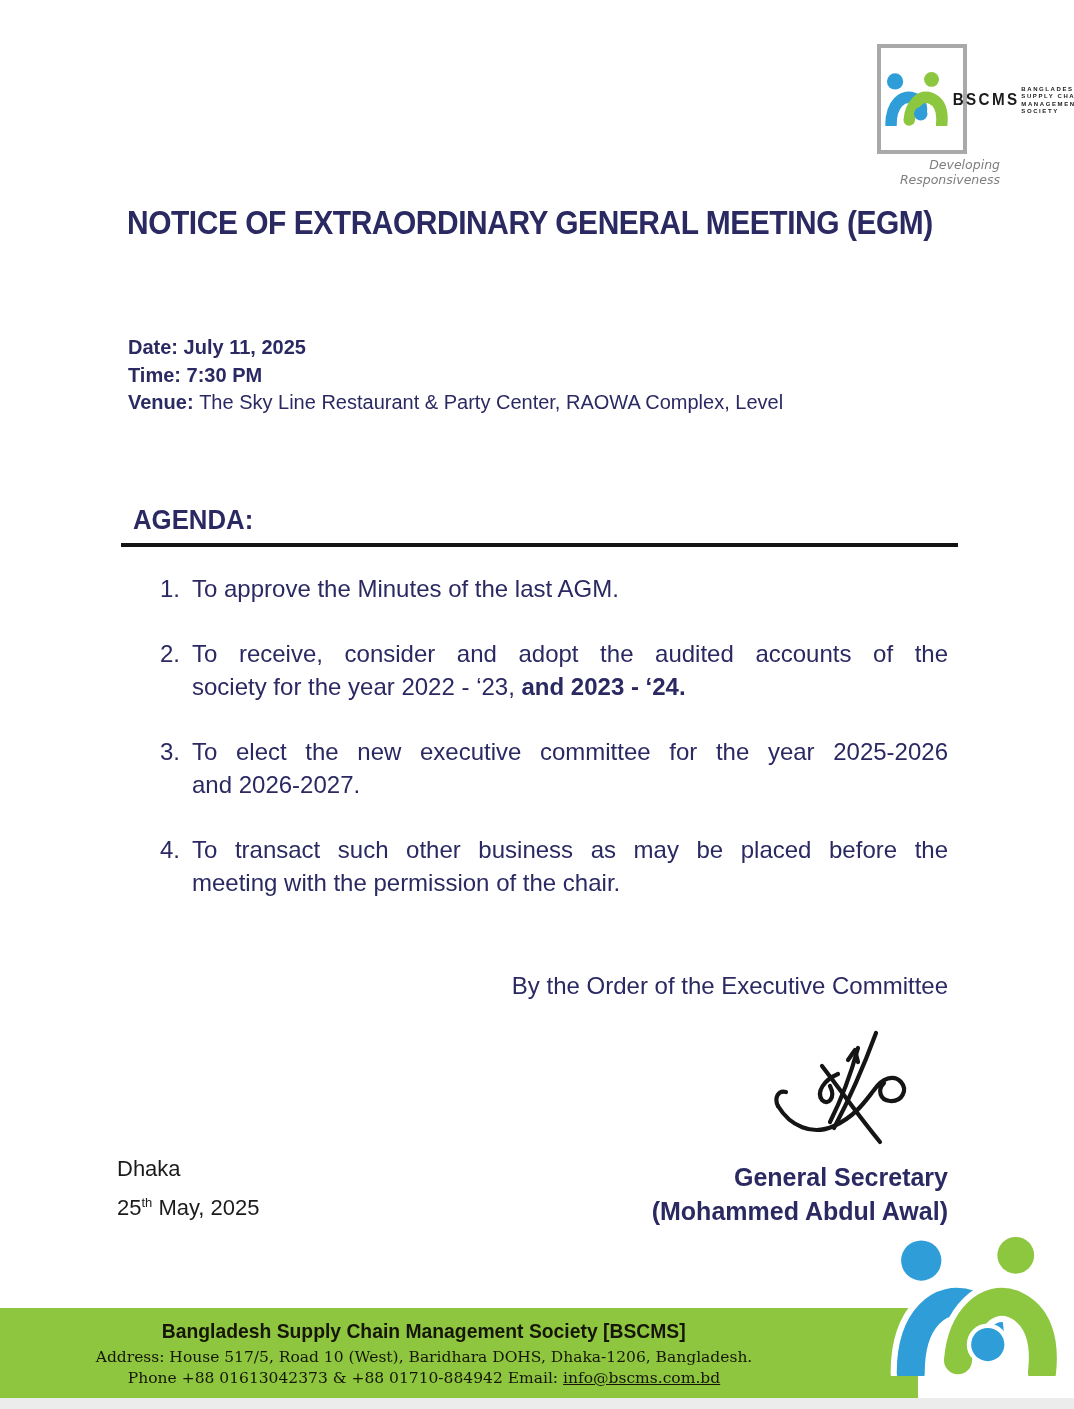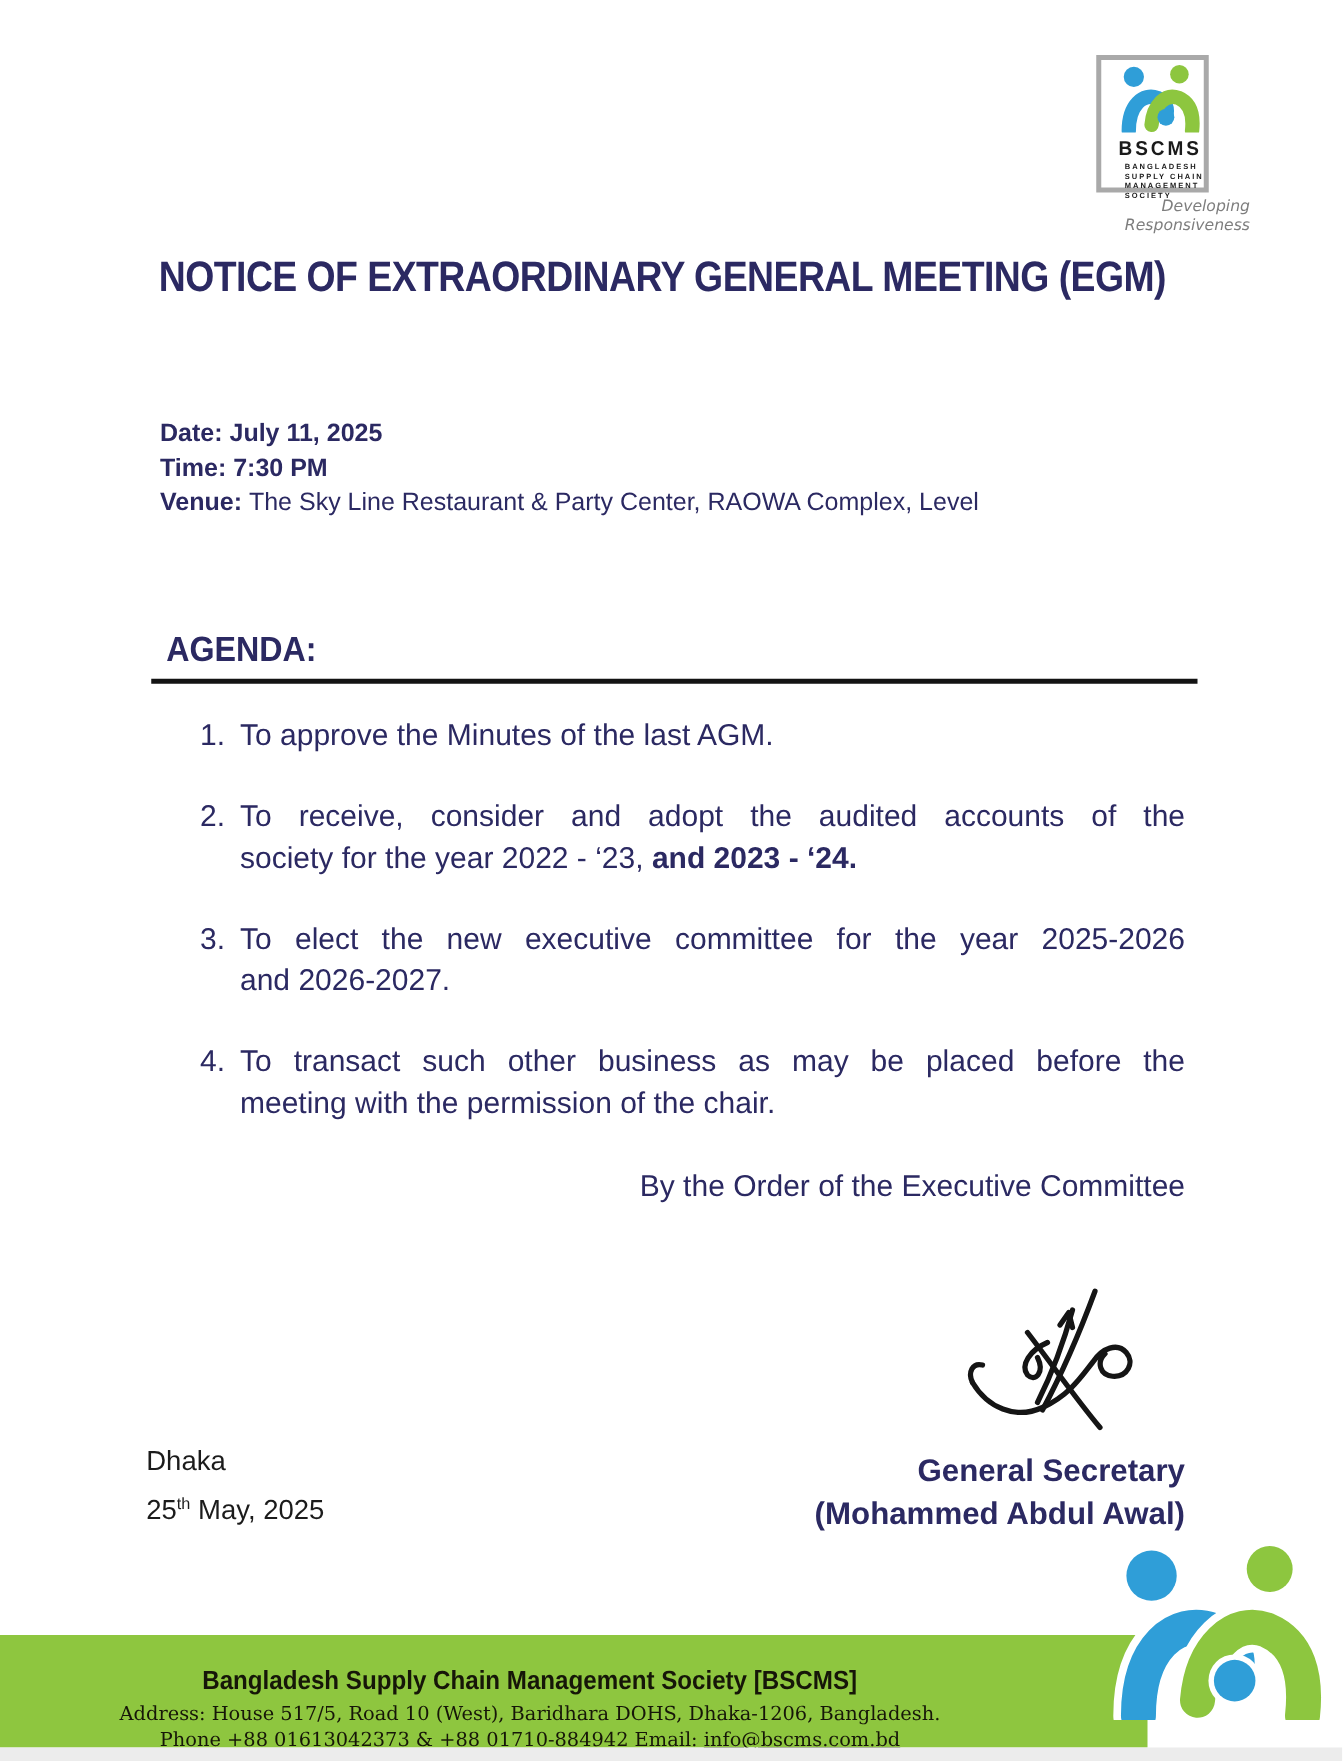--- a/index.html
+++ b/index.html
@@ -5,21 +5,21 @@
   html,body{margin:0;padding:0;background:#ffffff;}
   .page{
     position:relative;width:1074px;height:1409px;margin:0 auto;background:#ffffff;overflow:hidden;
     font-family:"Liberation Sans",sans-serif;color:#2b2962;
   }
 
   
   .logo-box{
     position:absolute;left:877px;top:44px;width:90px;height:110px;
     background:#ffffff;border:4px solid #a9a9a9;box-sizing:border-box;
-    display:flex;flex-direction:column;align-items:flex-end;
+    display:flex;flex-direction:row;align-items:center;
   }
   .logo-figures{margin-top:4px;}
   .logo-acronym{
     font-weight:bold;color:#1a1a1a;font-size:16px;letter-spacing:2.5px;line-height:16px;
     transform:scaleX(0.95);white-space:nowrap;margin-top:1px;
   }
   .logo-org-lines{margin-top:3px;text-align:left;}
   .logo-org-lines div{
     font-size:6px;font-weight:bold;color:#1a1a1a;letter-spacing:1.6px;line-height:7.5px;white-space:nowrap;
   }
@@ -46,30 +46,30 @@
     transform:scaleX(0.92);transform-origin:left center;
   }
   .agenda-rule{position:absolute;left:121px;top:543px;width:837px;height:4px;background:#131313;}
   .agenda-list{position:absolute;left:127px;top:572px;width:821px;font-size:24px;line-height:33px;color:#2b2962;}
   .agenda-item{position:relative;padding-left:65px;margin-bottom:32px;}
   .item-number{position:absolute;left:33px;top:0;}
   .jline{text-align:justify;text-align-last:justify;}
   .semi{font-weight:600;}
 
   
-  .by-order{position:absolute;left:127px;top:936px;width:821px;text-align:right;font-size:24px;color:#2b2962;}
+  .by-order{position:absolute;left:127px;top:972px;width:821px;text-align:right;font-size:24px;color:#2b2962;}
   .signature{position:absolute;left:772px;top:1030px;}
   .place-date{position:absolute;left:117px;top:1152px;font-size:22px;line-height:34px;color:#1b1b1b;}
   .place-date sup{font-size:13px;}
   .signatory{position:absolute;left:127px;top:1160px;width:821px;text-align:right;font-size:25px;font-weight:bold;line-height:34px;color:#2b2962;}
 
   
   .footer-band{
     position:absolute;left:0;top:1308px;width:918px;height:90px;background:#8ec63f;
-    box-sizing:border-box;padding:25px 70px 0 0;text-align:center;color:#161608;
+    box-sizing:border-box;padding:11px 70px 0 0;text-align:center;color:#161608;
   }
   .footer-org{
     display:inline-block;font-size:21px;font-weight:bold;color:#161608;
     transform:scaleX(0.92);white-space:nowrap;margin-bottom:4px;
   }
   .footer-line{font-family:"DejaVu Serif",serif;font-size:15.5px;line-height:21px;color:#161608;}
   .footer-email{color:#161608;text-decoration:underline;}
   .bottom-strip{position:absolute;left:0;top:1398px;width:1074px;height:11px;background:#ececec;}
   .footer-logo{position:absolute;left:888px;top:1236px;}
 </style>

